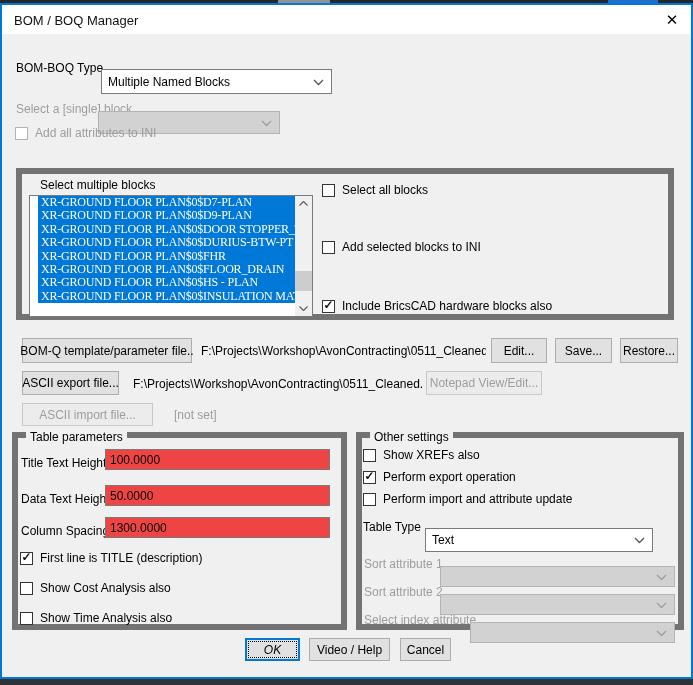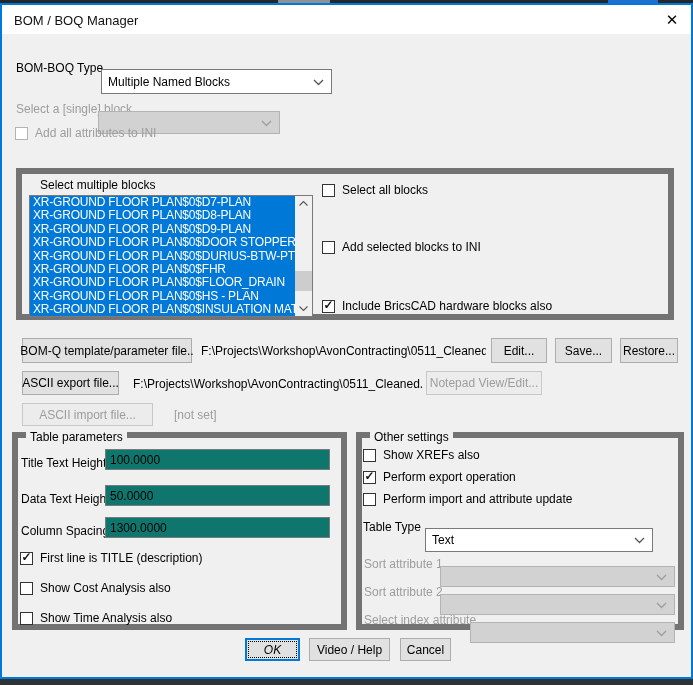--- a/index.html
+++ b/index.html
@@ -17,27 +17,27 @@
   .title-text { position:absolute; left:12px; top:8px; font-size:13px; color:#111; }
   .close-btn { position:absolute; right:8px; top:5px; width:22px; height:20px; text-align:center; line-height:20px; font-size:15px; color:#000; cursor:pointer; }
 
   .lbl { position:absolute; white-space:nowrap; }
   .lbl.dis { color:#9d9d9d; }
 
   .combo { position:absolute; background:#fff; border:1px solid #7a7a7a; display:flex; align-items:center; padding-left:6px;margin-top:14px; }
   .combo .chev { position:absolute; right:7px; top:50%; transform:translateY(-50%); }
   .combo.dis { background:#d2d2d2; border-color:#b3b3b3; color:#9d9d9d; }
 
-  .txt { position:absolute; background:#0f766e; border:1px solid #7a7a7a; font-family:"Liberation Sans",sans-serif; font-size:12px; padding:0 0 0 4px; }
+  .txt { position:absolute; background:#ef4444; border:1px solid #7a7a7a; font-family:"Liberation Sans",sans-serif; font-size:12px; padding:0 0 0 4px; }
 
   .groupbox { position:absolute; border:6px solid #737373; }
   .group-title { position:absolute; top:-8px; left:8px; background:#f0f0f0; padding:0 4px; }
 
   .listbox { position:absolute; left:27px; top:190px; width:284px; height:122px; background:#fff; border:1px solid #7a7a7a; overflow:hidden; }
-  .list-inner { position:absolute; left:0; top:0; width:265px; height:120px; overflow:hidden; }
+  .list-inner { position:absolute; left:8px; top:0; width:265px; height:120px; overflow:hidden;font-family:Liberation Serif, serif; }
   .list-item { height:13.4px; line-height:13.4px; background:#0078d7; color:#fff; white-space:nowrap; overflow:hidden; padding-left:3px; letter-spacing:-0.2px; }
   .scrollbar { position:absolute; right:0; top:0; width:17px; height:120px; background:#f0f0f0; }
   .sb-btn { position:absolute; left:0; width:17px; height:15px; display:flex; align-items:center; justify-content:center; }
   .sb-thumb { position:absolute; left:0; top:75px; width:17px; height:20px; background:#cdcdcd; }
 
   .cbrow { position:absolute; display:flex; align-items:center; }
   .cb { width:13px; height:13px; background:#fff; border:1px solid #333; display:inline-flex; align-items:center; justify-content:center; flex:none; }
   .cb .mark { font-size:12px; font-weight:bold; color:#111; line-height:1; margin-top:-2px; }
   .cb.dis { border-color:#b3b3b3; }
   .cbrow .cbl { margin-left:7px; white-space:nowrap; }
@@ -86,21 +86,20 @@
     <span class="cb dis"></span>
     <span class="cbl lbl dis" style="position:static;">Add all attributes to INI</span>
   </div>
 
   <div class="groupbox" style="left:14px;top:163px;width:658px;height:152px;"></div>
   <div class="lbl" style="left:27px;top:173px;margin-left:11px;">Select multiple blocks</div>
 
   <div class="listbox">
     <div class="list-inner">
       <div class="list-item">XR-GROUND FLOOR PLAN$0$D7-PLAN</div>
-      <div class="list-item">XR-GROUND FLOOR PLAN$0$D8-PLAN</div>
       <div class="list-item">XR-GROUND FLOOR PLAN$0$D9-PLAN</div>
       <div class="list-item">XR-GROUND FLOOR PLAN$0$DOOR STOPPER_TOP</div>
       <div class="list-item">XR-GROUND FLOOR PLAN$0$DURIUS-BTW-PT</div>
       <div class="list-item">XR-GROUND FLOOR PLAN$0$FHR</div>
       <div class="list-item">XR-GROUND FLOOR PLAN$0$FLOOR_DRAIN</div>
       <div class="list-item">XR-GROUND FLOOR PLAN$0$HS - PLAN</div>
       <div class="list-item">XR-GROUND FLOOR PLAN$0$INSULATION MATERIAL</div>
     </div>
     <div class="scrollbar">
       <div class="sb-btn" style="top:0;">

